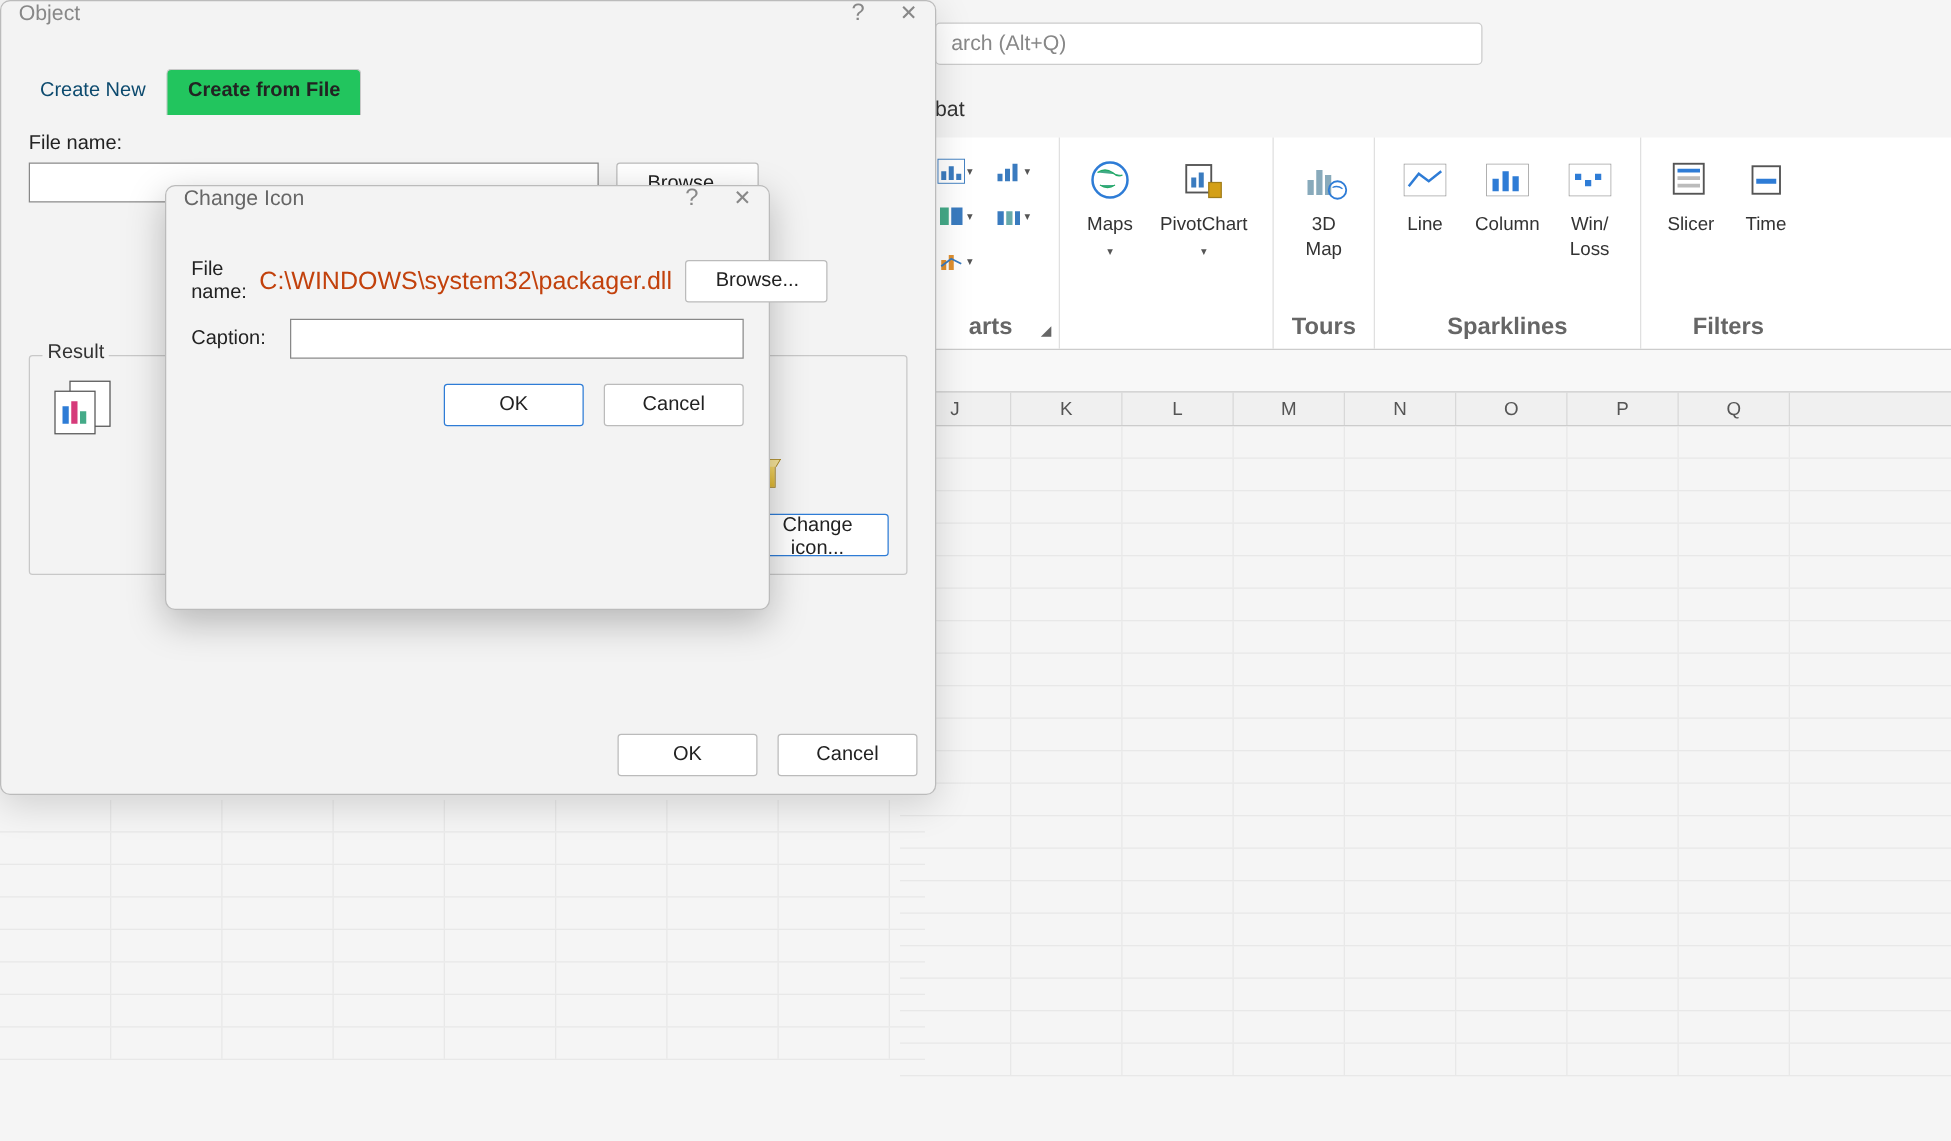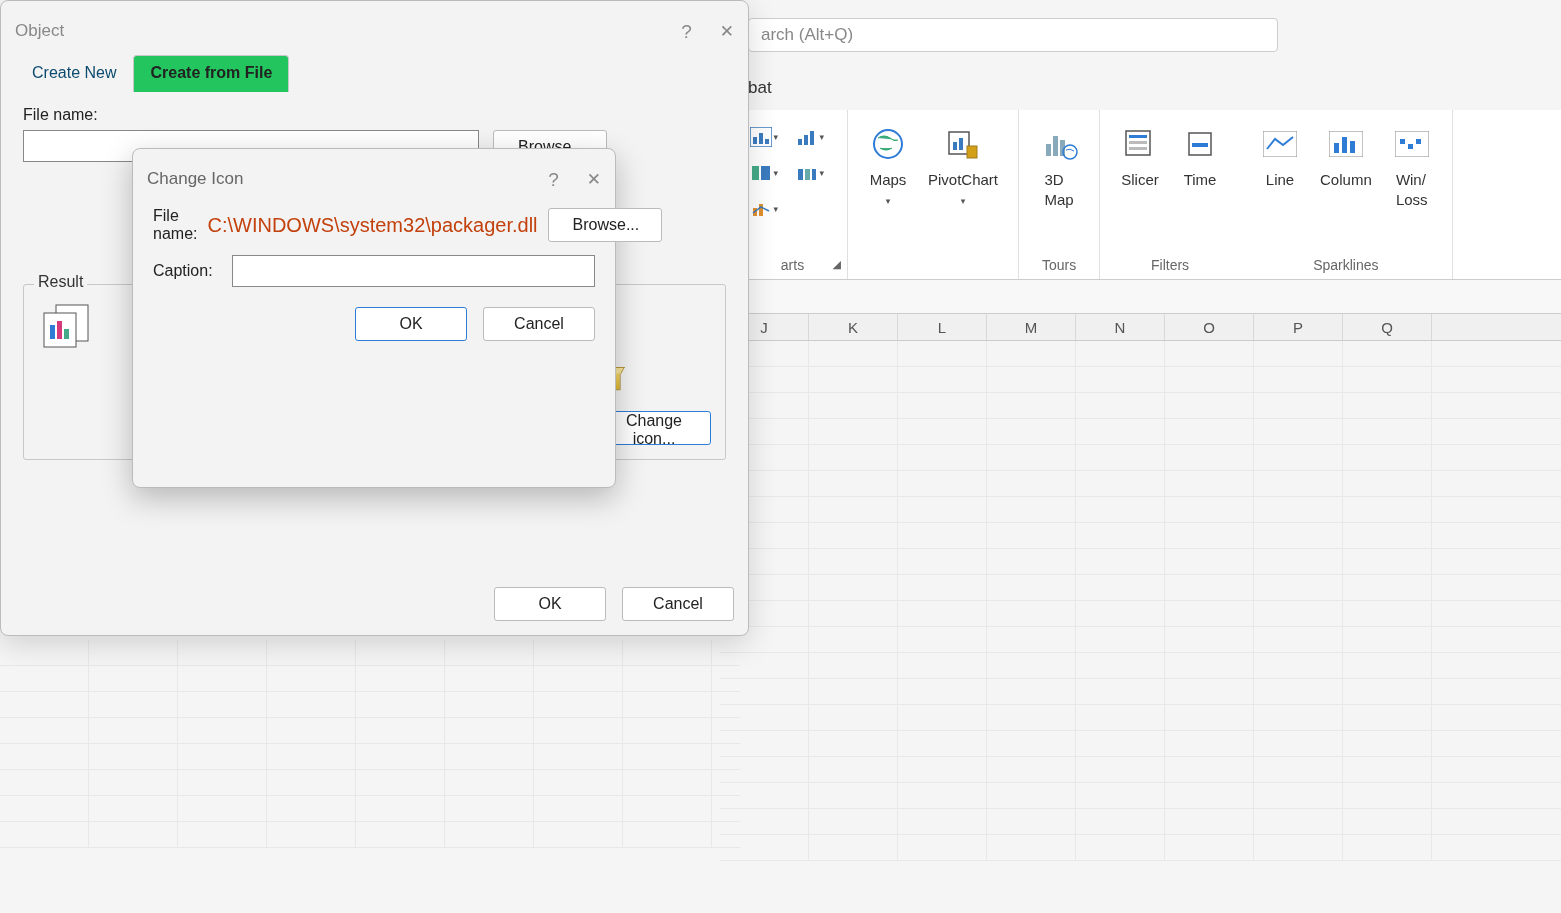--- a/index.html
+++ b/index.html
@@ -1,46 +1,46 @@
 <!DOCTYPE html>
 <html><head>
   <meta charset="utf-8">
   <style>
     * { box-sizing: border-box; margin: 0; padding: 0; font-family: "Segoe UI", Tahoma, sans-serif; }
     body { width: 1561px; height: 913px; background: #fff; overflow: hidden; position: relative; }
 
     
     .excel-bg { position: absolute; top: 0; left: 0; right: 0; bottom: 0; background: #f5f5f5; }
-    .search-box { position: absolute; top: 18px; left: 748px; width: 530px; height: 34px; border: 1px solid #ccc; border-radius: 4px; background: #fff; display: flex; align-items: center; padding: 0 12px; font-size: 17px; color: #888; }
+    .search-box { position: absolute; top: 18px; left: 748px; width: 438px; height: 34px; border: 1px solid #ccc; border-radius: 4px; background: #fff; display: flex; align-items: center; padding: 0 12px; font-size: 17px; color: #888; }
     .tab-name { position: absolute; top: 78px; left: 748px; font-size: 17px; color: #333; }
     .ribbon { position: absolute; top: 110px; left: 738px; right: 0; height: 170px; background: #fff; border-bottom: 1px solid #ccc; display: flex; }
     .ribbon-group { display: flex; flex-direction: column; align-items: center; padding: 6px 10px 0; border-right: 1px solid #e0e0e0; height: 100%; }
     .ribbon-icons-small { display: flex; flex-direction: column; gap: 10px; padding-top: 8px; }
     .small-icon-dd { width: 40px; height: 26px; display: flex; align-items: center; gap: 2px; cursor: pointer; }
     .small-icon-dd svg { flex-shrink: 0; }
     .chev { font-size: 9px; color: #555; }
     .ribbon-btn { display: flex; flex-direction: column; align-items: center; gap: 6px; padding: 8px 10px 0; cursor: pointer; }
     .ribbon-btn-icon { width: 40px; height: 40px; display: flex; align-items: center; justify-content: center; }
-    .ribbon-btn-label { font-size: 15px; color: #333; text-align: left; line-height: 1.3; }
-    .ribbon-group-label { font-size: 14px; color: #666; margin-top: auto; padding-bottom: 6px; }
+    .ribbon-btn-label { font-size: 15px; color: #333; text-align: center; line-height: 1.3; }
+    .ribbon-group-label { font-size: 19px; color: #666; margin-top: auto; padding-bottom: 6px; font-weight: bold; }
     .dialog-launcher { position: absolute; bottom: 8px; right: 6px; font-size: 11px; color: #666; cursor: pointer; }
     .ribbon-inner { display: flex; flex: 1; }
     .col-headers { position: absolute; top: 313px; left: 720px; right: 0; height: 28px; display: flex; background: #f0f0f0; border-top: 1px solid #ccc; border-bottom: 1px solid #ccc; }
     .col-head { width: 89px; text-align: center; font-size: 15px; color: #555; line-height: 28px; border-right: 1px solid #d8d8d8; }
     .cells { position: absolute; top: 341px; left: 0; right: 0; bottom: 0; }
     .cell-row { height: 26px; border-bottom: 1px solid #e8e8e8; display: flex; }
     .cell { width: 89px; border-right: 1px solid #e8e8e8; }
     .left-cells { position: absolute; top: 640px; left: 0; width: 740px; bottom: 0; }
 
     
     .col-headers-shade { position: absolute; top: 280px; left: 720px; right: 0; height: 33px; background: #f8f8f8; }
 
     
     .dialog-object { position: absolute; top: 0; left: 0; width: 749px; height: 636px; background: #f3f3f3; border: 1px solid #bbb; border-radius: 8px; box-shadow: 0 8px 30px rgba(0,0,0,0.15); }
-    .dialog-title-bar { height: 40px; display: flex; align-items: flex-end; padding: 0 14px; }
+    .dialog-title-bar { height: 40px; display: flex; align-items: flex-start; padding: 0 14px; }
     .dialog-title { font-size: 17px; color: #888; }
     .title-actions { margin-left: auto; display: flex; gap: 28px; align-items: center; }
     .help-btn, .close-btn { font-size: 19px; color: #888; cursor: pointer; background: none; border: none; line-height: 1; }
     .close-btn { font-size: 17px; }
 
     .tabs { display: flex; padding: 0 14px; margin-top: 14px; }
     .tab { padding: 8px 16px 10px; font-size: 16px; color: #222; cursor: pointer; border: 1px solid transparent; border-bottom: none; }
     .tab.active { background: #22c55e; border-color: #c8c8c8; border-radius: 4px 4px 0 0; position: relative; z-index: 2; font-weight: bold; }
     .tab:not(.active) { color: #0c4a6e; }
 
@@ -188,20 +188,58 @@
               <circle cx="30" cy="26" r="7" fill="none" stroke="#2e7cd6" stroke-width="1.5"></circle>
               <path d="M26 24 Q30 22 34 25" stroke="#2e7cd6" fill="none"></path>
             </svg>
           </div>
         <div class="ribbon-btn-label" style="white-space:pre-line">3D
 Map</div>
       </div>
       <div class="ribbon-group-label">Tours</div>
     </div>
 
+    <div class="ribbon-group">
+      <div class="ribbon-inner">
+        <div class="ribbon-btn">
+          <div class="ribbon-btn-icon">
+              <svg width="34" height="26">
+                <rect width="34" height="26" fill="none" stroke="#888"></rect>
+                <polyline points="4,18 12,8 20,14 30,6" fill="none" stroke="#2e7cd6" stroke-width="2"></polyline>
+              </svg>
+            </div>
+          <div class="ribbon-btn-label">Line</div>
+        </div>
+        <div class="ribbon-btn">
+          <div class="ribbon-btn-icon">
+              <svg width="34" height="26">
+                <rect width="34" height="26" fill="none" stroke="#888"></rect>
+                <rect x="5" y="12" width="5" height="10" fill="#2e7cd6"></rect>
+                <rect x="13" y="6" width="5" height="16" fill="#2e7cd6"></rect>
+                <rect x="21" y="10" width="5" height="12" fill="#2e7cd6"></rect>
+              </svg>
+            </div>
+          <div class="ribbon-btn-label">Column</div>
+        </div>
+        <div class="ribbon-btn">
+          <div class="ribbon-btn-icon">
+              <svg width="34" height="26">
+                <rect width="34" height="26" fill="none" stroke="#888"></rect>
+                <rect x="5" y="8" width="5" height="5" fill="#2e7cd6"></rect>
+                <rect x="13" y="13" width="5" height="5" fill="#2e7cd6"></rect>
+                <rect x="21" y="8" width="5" height="5" fill="#2e7cd6"></rect>
+              </svg>
+            </div>
+          <div class="ribbon-btn-label" style="white-space:pre-line">Win/
+Loss</div>
+        </div>
+      </div>
+      <div class="ribbon-group-label">Sparklines</div>
+    </div>
+
     <div class="ribbon-group" style="border-right:none">
       <div class="ribbon-inner">
         <div class="ribbon-btn">
           <div class="ribbon-btn-icon">
               <svg width="36" height="30">
                 <rect x="4" y="2" width="24" height="24" fill="none" stroke="#555" stroke-width="1.5"></rect>
                 <rect x="7" y="6" width="18" height="3" fill="#2e7cd6"></rect>
                 <rect x="7" y="12" width="18" height="3" fill="#bbb"></rect>
                 <rect x="7" y="18" width="18" height="3" fill="#bbb"></rect>
               </svg>
@@ -212,58 +250,20 @@
           <div class="ribbon-btn-icon">
               <svg width="26" height="30">
                 <rect x="2" y="4" width="22" height="22" fill="none" stroke="#555" stroke-width="1.5"></rect>
                 <rect x="5" y="14" width="16" height="4" fill="#2e7cd6"></rect>
               </svg>
             </div>
           <div class="ribbon-btn-label">Time</div>
         </div>
       </div>
       <div class="ribbon-group-label">Filters</div>
-    </div>
-
-    <div class="ribbon-group">
-      <div class="ribbon-inner">
-        <div class="ribbon-btn">
-          <div class="ribbon-btn-icon">
-              <svg width="34" height="26">
-                <rect width="34" height="26" fill="none" stroke="#888"></rect>
-                <polyline points="4,18 12,8 20,14 30,6" fill="none" stroke="#2e7cd6" stroke-width="2"></polyline>
-              </svg>
-            </div>
-          <div class="ribbon-btn-label">Line</div>
-        </div>
-        <div class="ribbon-btn">
-          <div class="ribbon-btn-icon">
-              <svg width="34" height="26">
-                <rect width="34" height="26" fill="none" stroke="#888"></rect>
-                <rect x="5" y="12" width="5" height="10" fill="#2e7cd6"></rect>
-                <rect x="13" y="6" width="5" height="16" fill="#2e7cd6"></rect>
-                <rect x="21" y="10" width="5" height="12" fill="#2e7cd6"></rect>
-              </svg>
-            </div>
-          <div class="ribbon-btn-label">Column</div>
-        </div>
-        <div class="ribbon-btn">
-          <div class="ribbon-btn-icon">
-              <svg width="34" height="26">
-                <rect width="34" height="26" fill="none" stroke="#888"></rect>
-                <rect x="5" y="8" width="5" height="5" fill="#2e7cd6"></rect>
-                <rect x="13" y="13" width="5" height="5" fill="#2e7cd6"></rect>
-                <rect x="21" y="8" width="5" height="5" fill="#2e7cd6"></rect>
-              </svg>
-            </div>
-          <div class="ribbon-btn-label" style="white-space:pre-line">Win/
-Loss</div>
-        </div>
-      </div>
-      <div class="ribbon-group-label">Sparklines</div>
     </div>
   </div>
 
   <div class="col-headers-shade"></div>
   <div class="col-headers">
     <div class="col-head">J</div>
     <div class="col-head">K</div>
     <div class="col-head">L</div>
     <div class="col-head">M</div>
     <div class="col-head">N</div>

